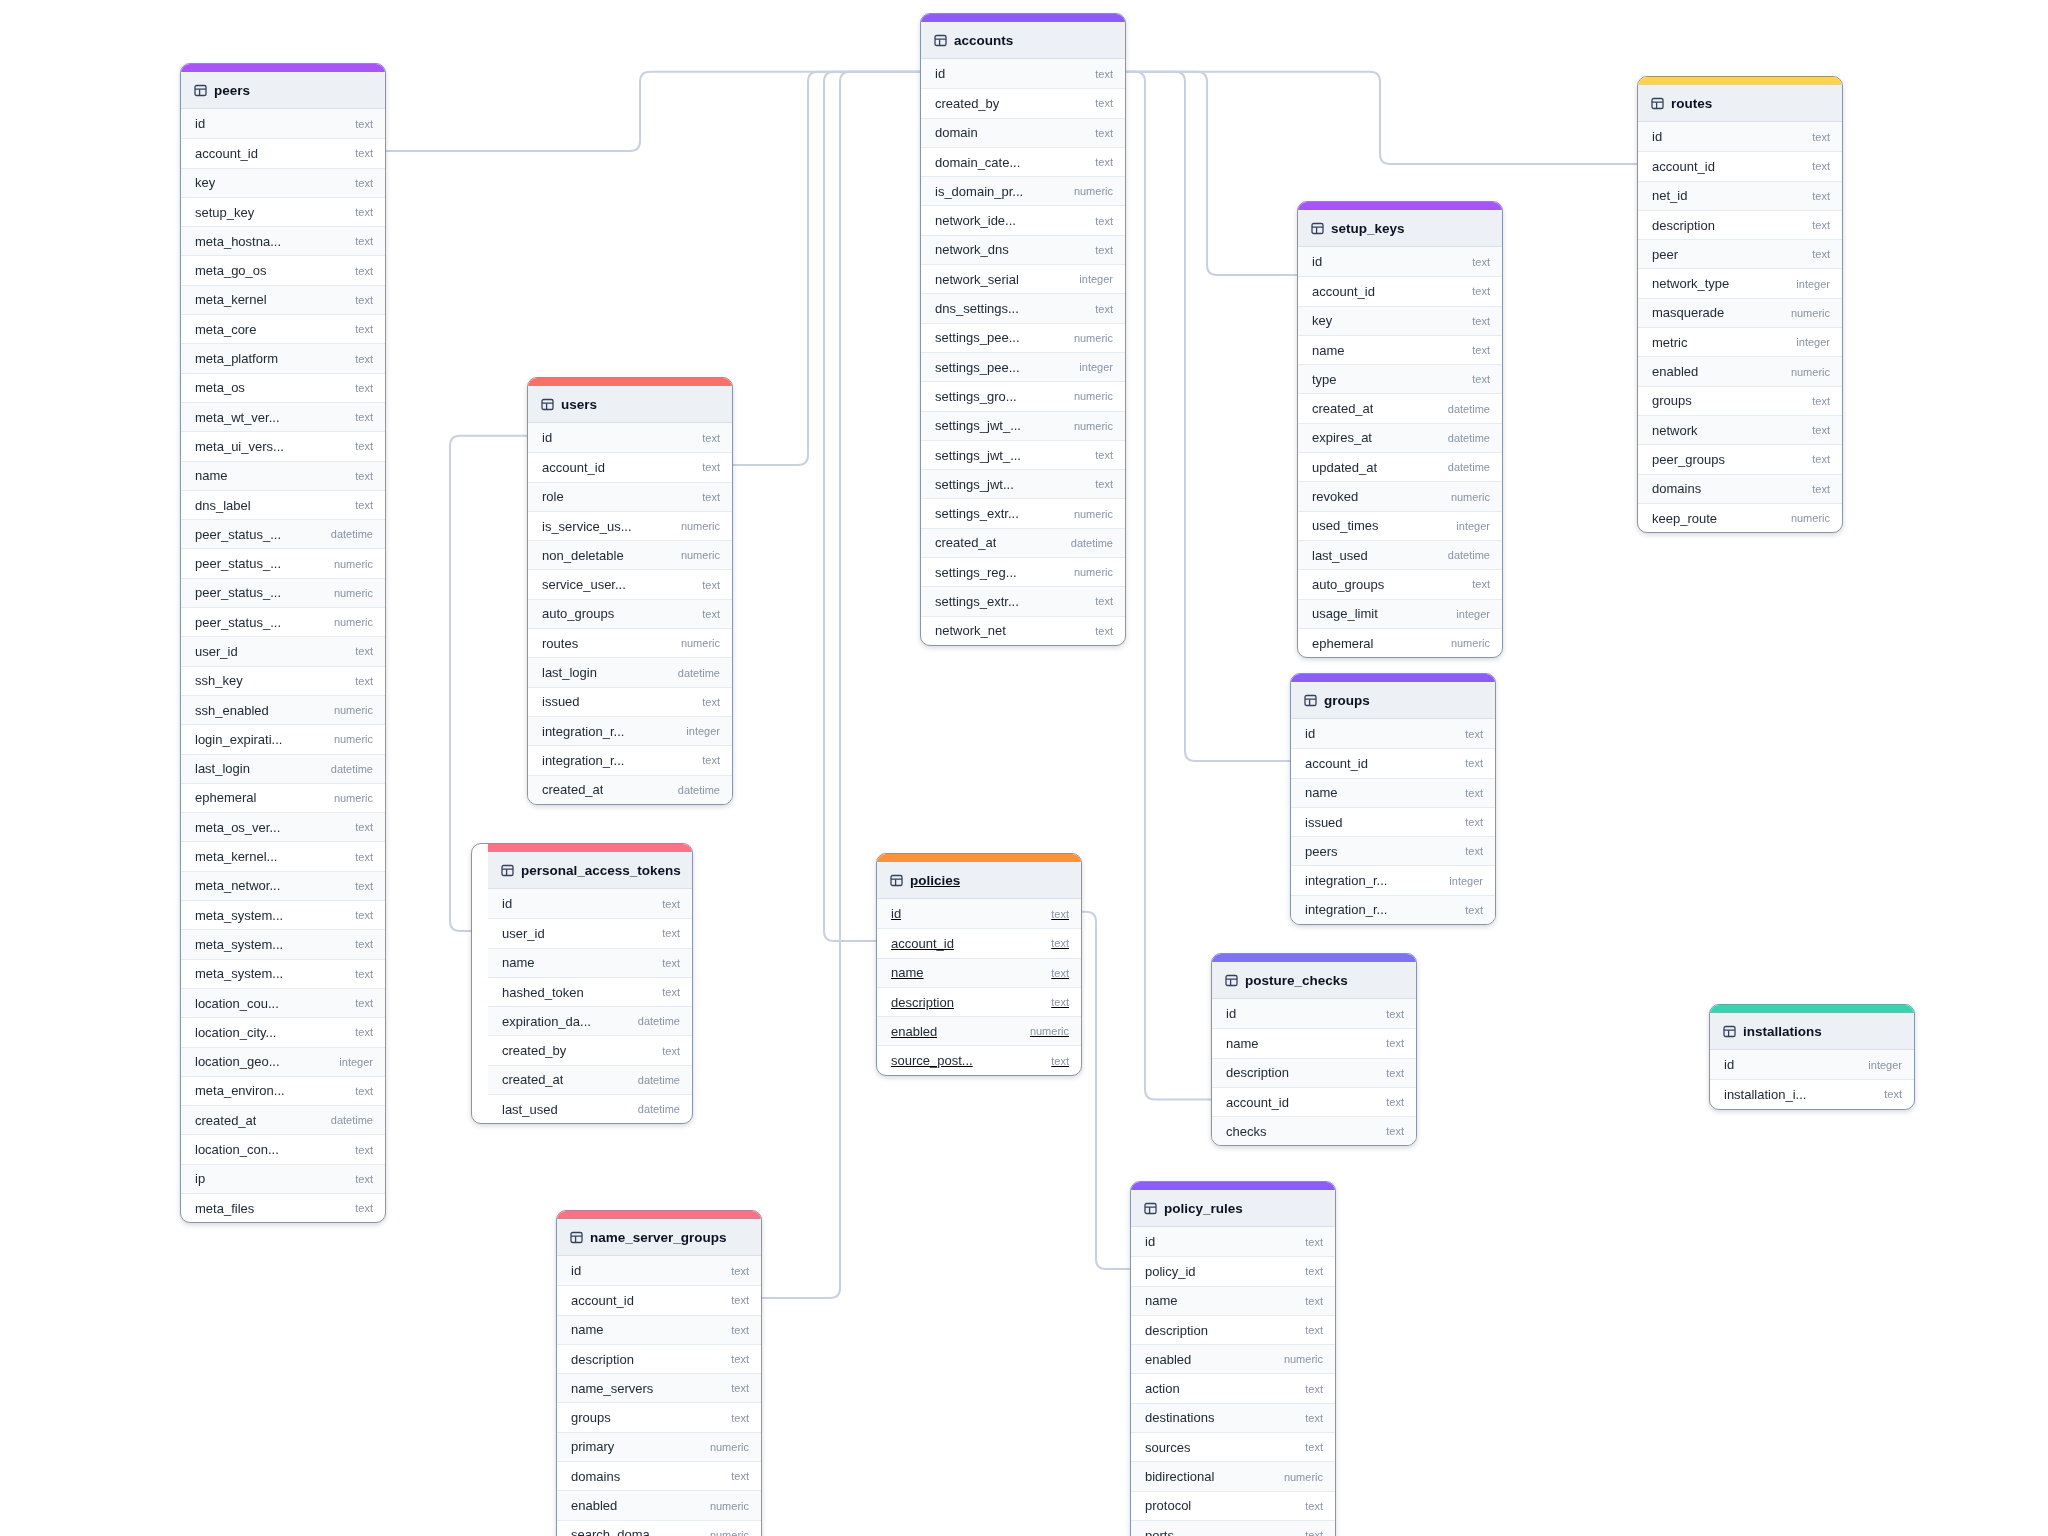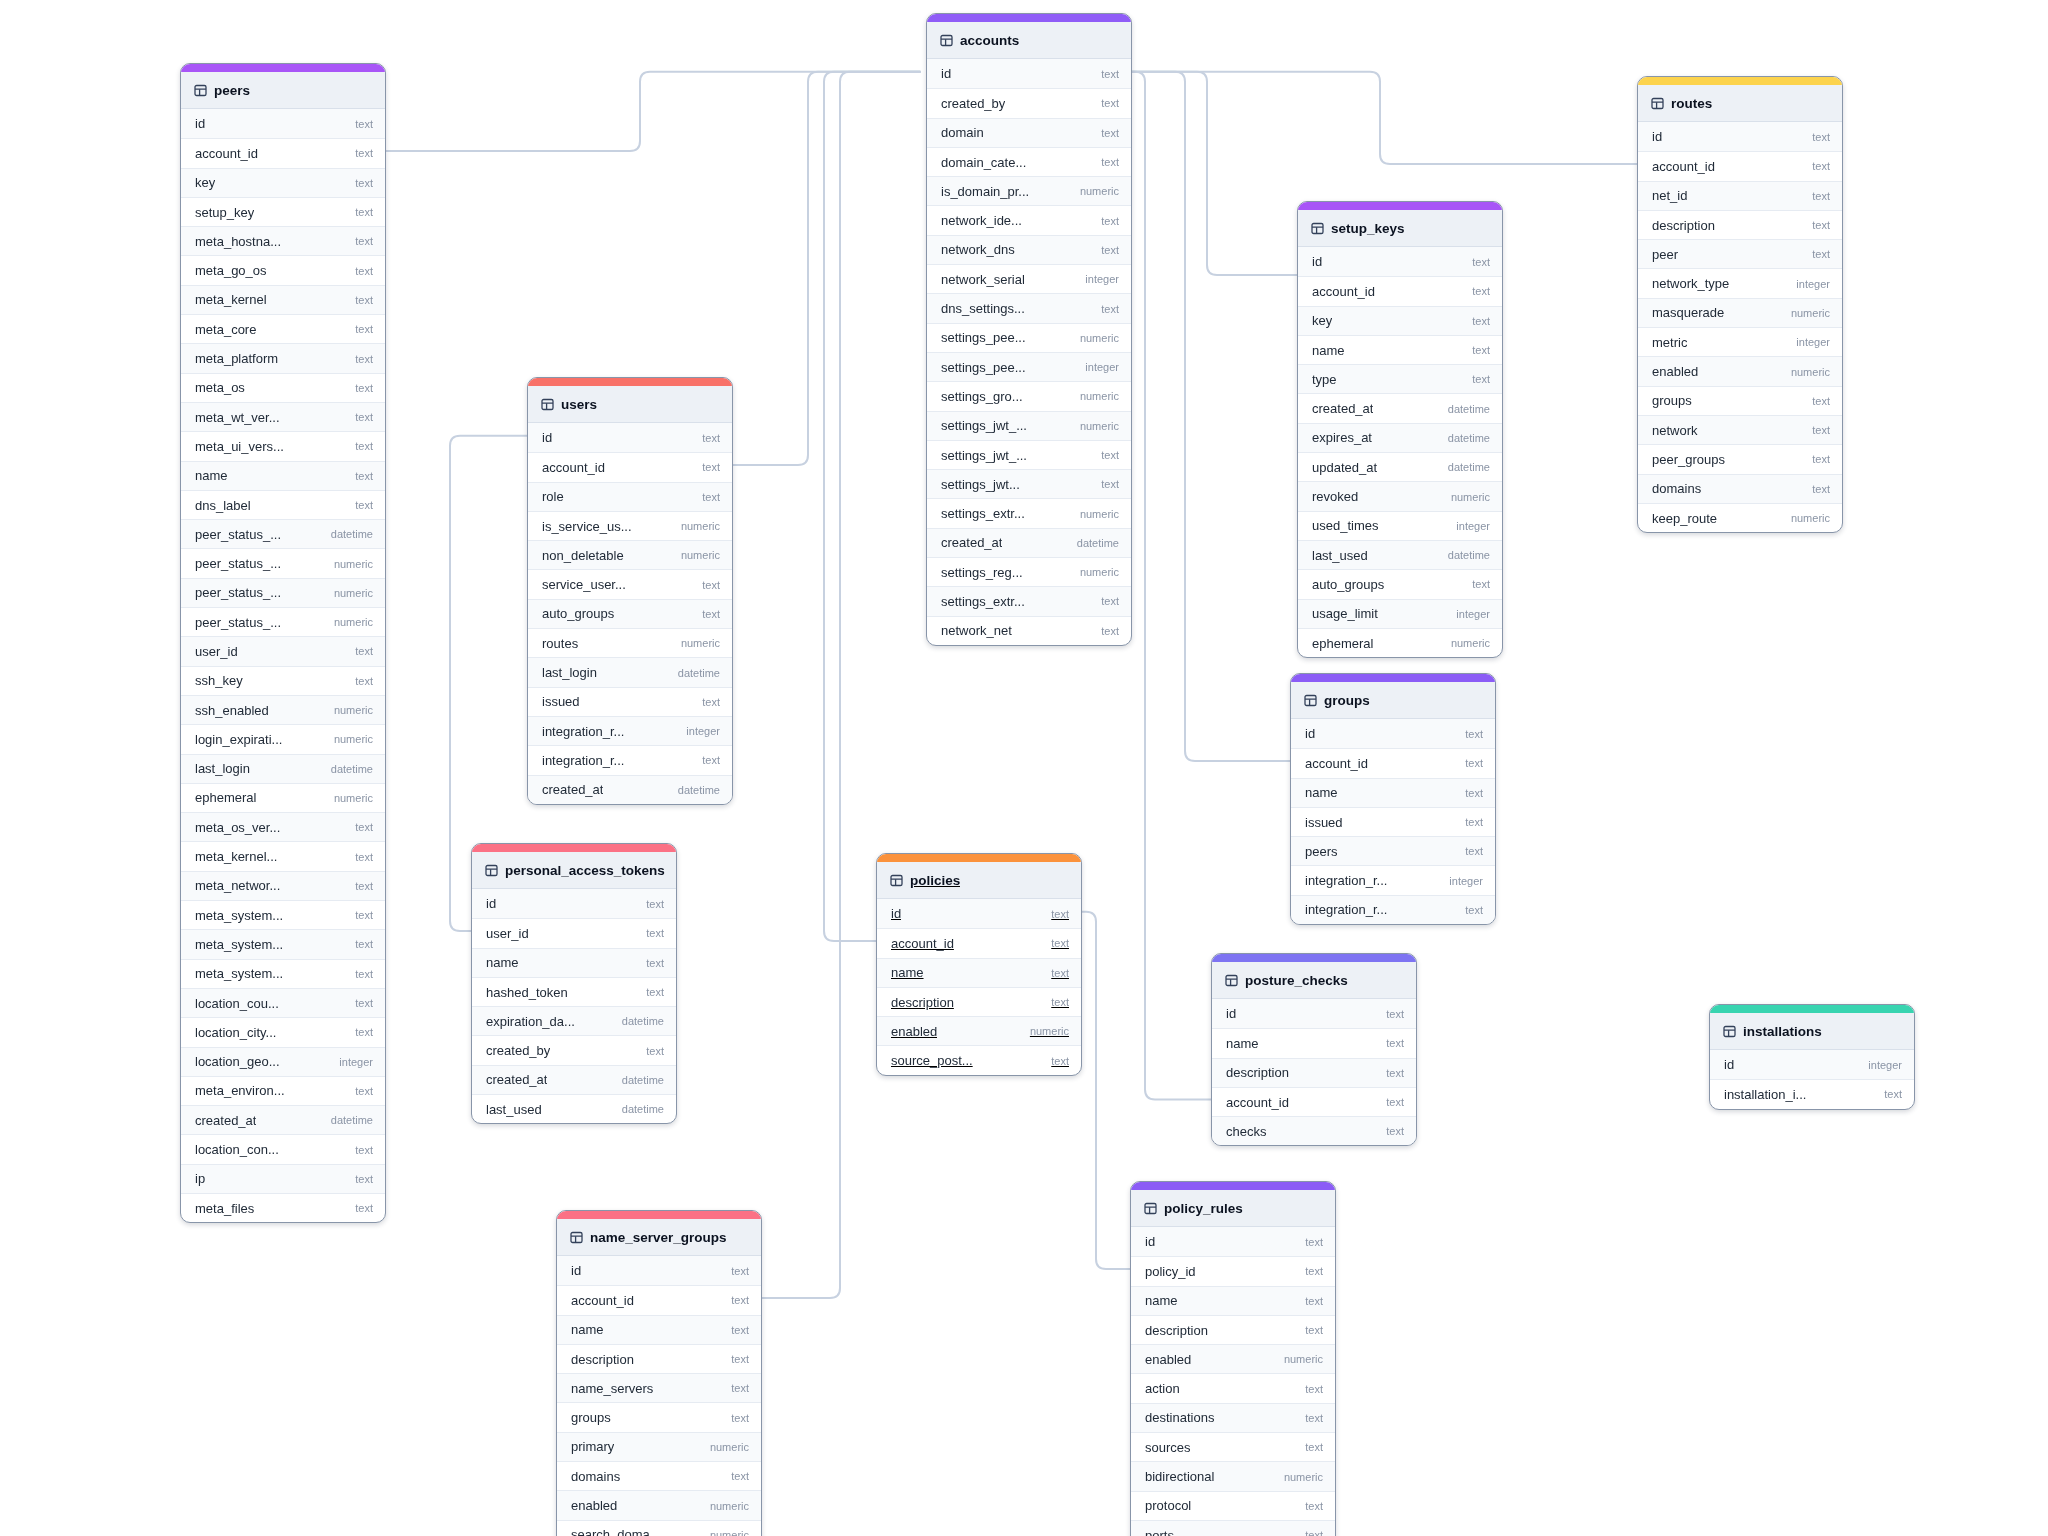--- a/index.html
+++ b/index.html
@@ -260,21 +260,21 @@
         </div>
         <div class="f-row">
           <span class="f-name">integration_r...</span>
           <span class="f-type">text</span>
         </div>
         <div class="f-row">
           <span class="f-name">created_at</span>
           <span class="f-type">datetime</span>
         </div>
       </div>
-      <div class="table-node" style="left: 920px; top: 13px; margin-left: 6px;">
+      <div class="table-node" style="left: 920px; top: 13px;">
         <div class="color-bar" style="background: rgb(143, 92, 247);"></div>
         <div class="t-head">
           <span class="t-icon">
             <svg width="13" height="13" viewBox="0 0 13 13" fill="none" stroke="#33415a" stroke-width="1.3">
               <rect x="1" y="1.5" width="11" height="10" rx="1.6"></rect>
               <line x1="1" y1="5.2" x2="12" y2="5.2"></line>
               <line x1="5.6" y1="5.2" x2="5.6" y2="11.5"></line>
             </svg>
           </span>
           <span class="t-title">accounts</span>
@@ -353,21 +353,21 @@
         </div>
         <div class="f-row">
           <span class="f-name">settings_extr...</span>
           <span class="f-type">text</span>
         </div>
         <div class="f-row">
           <span class="f-name">network_net</span>
           <span class="f-type">text</span>
         </div>
       </div>
-      <div class="table-node" style="left: 471px; top: 843px;">
+      <div class="table-node" style="left: 471px; top: 843px; padding-left: 16px;">
         <div class="color-bar" style="background: rgb(251, 113, 133);"></div>
         <div class="t-head">
           <span class="t-icon">
             <svg width="13" height="13" viewBox="0 0 13 13" fill="none" stroke="#33415a" stroke-width="1.3">
               <rect x="1" y="1.5" width="11" height="10" rx="1.6"></rect>
               <line x1="1" y1="5.2" x2="12" y2="5.2"></line>
               <line x1="5.6" y1="5.2" x2="5.6" y2="11.5"></line>
             </svg>
           </span>
           <span class="t-title">personal_access_tokens</span>

